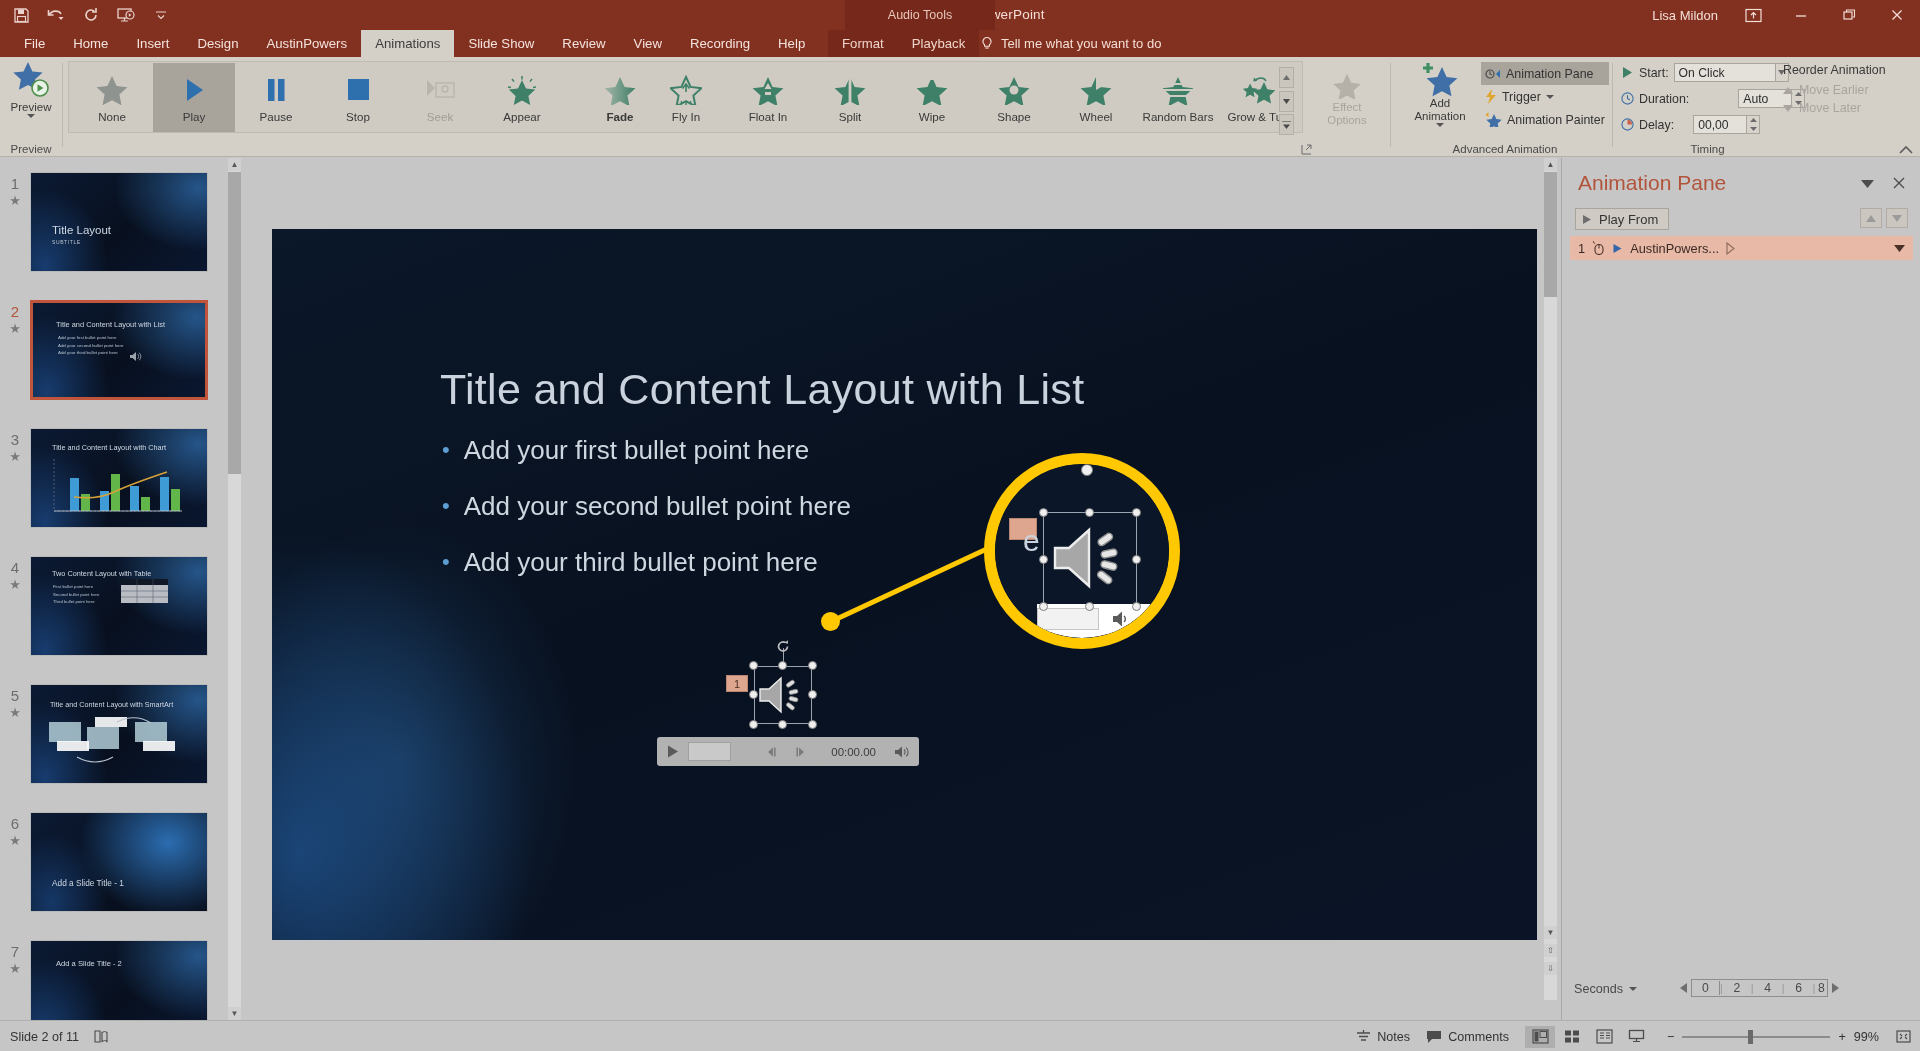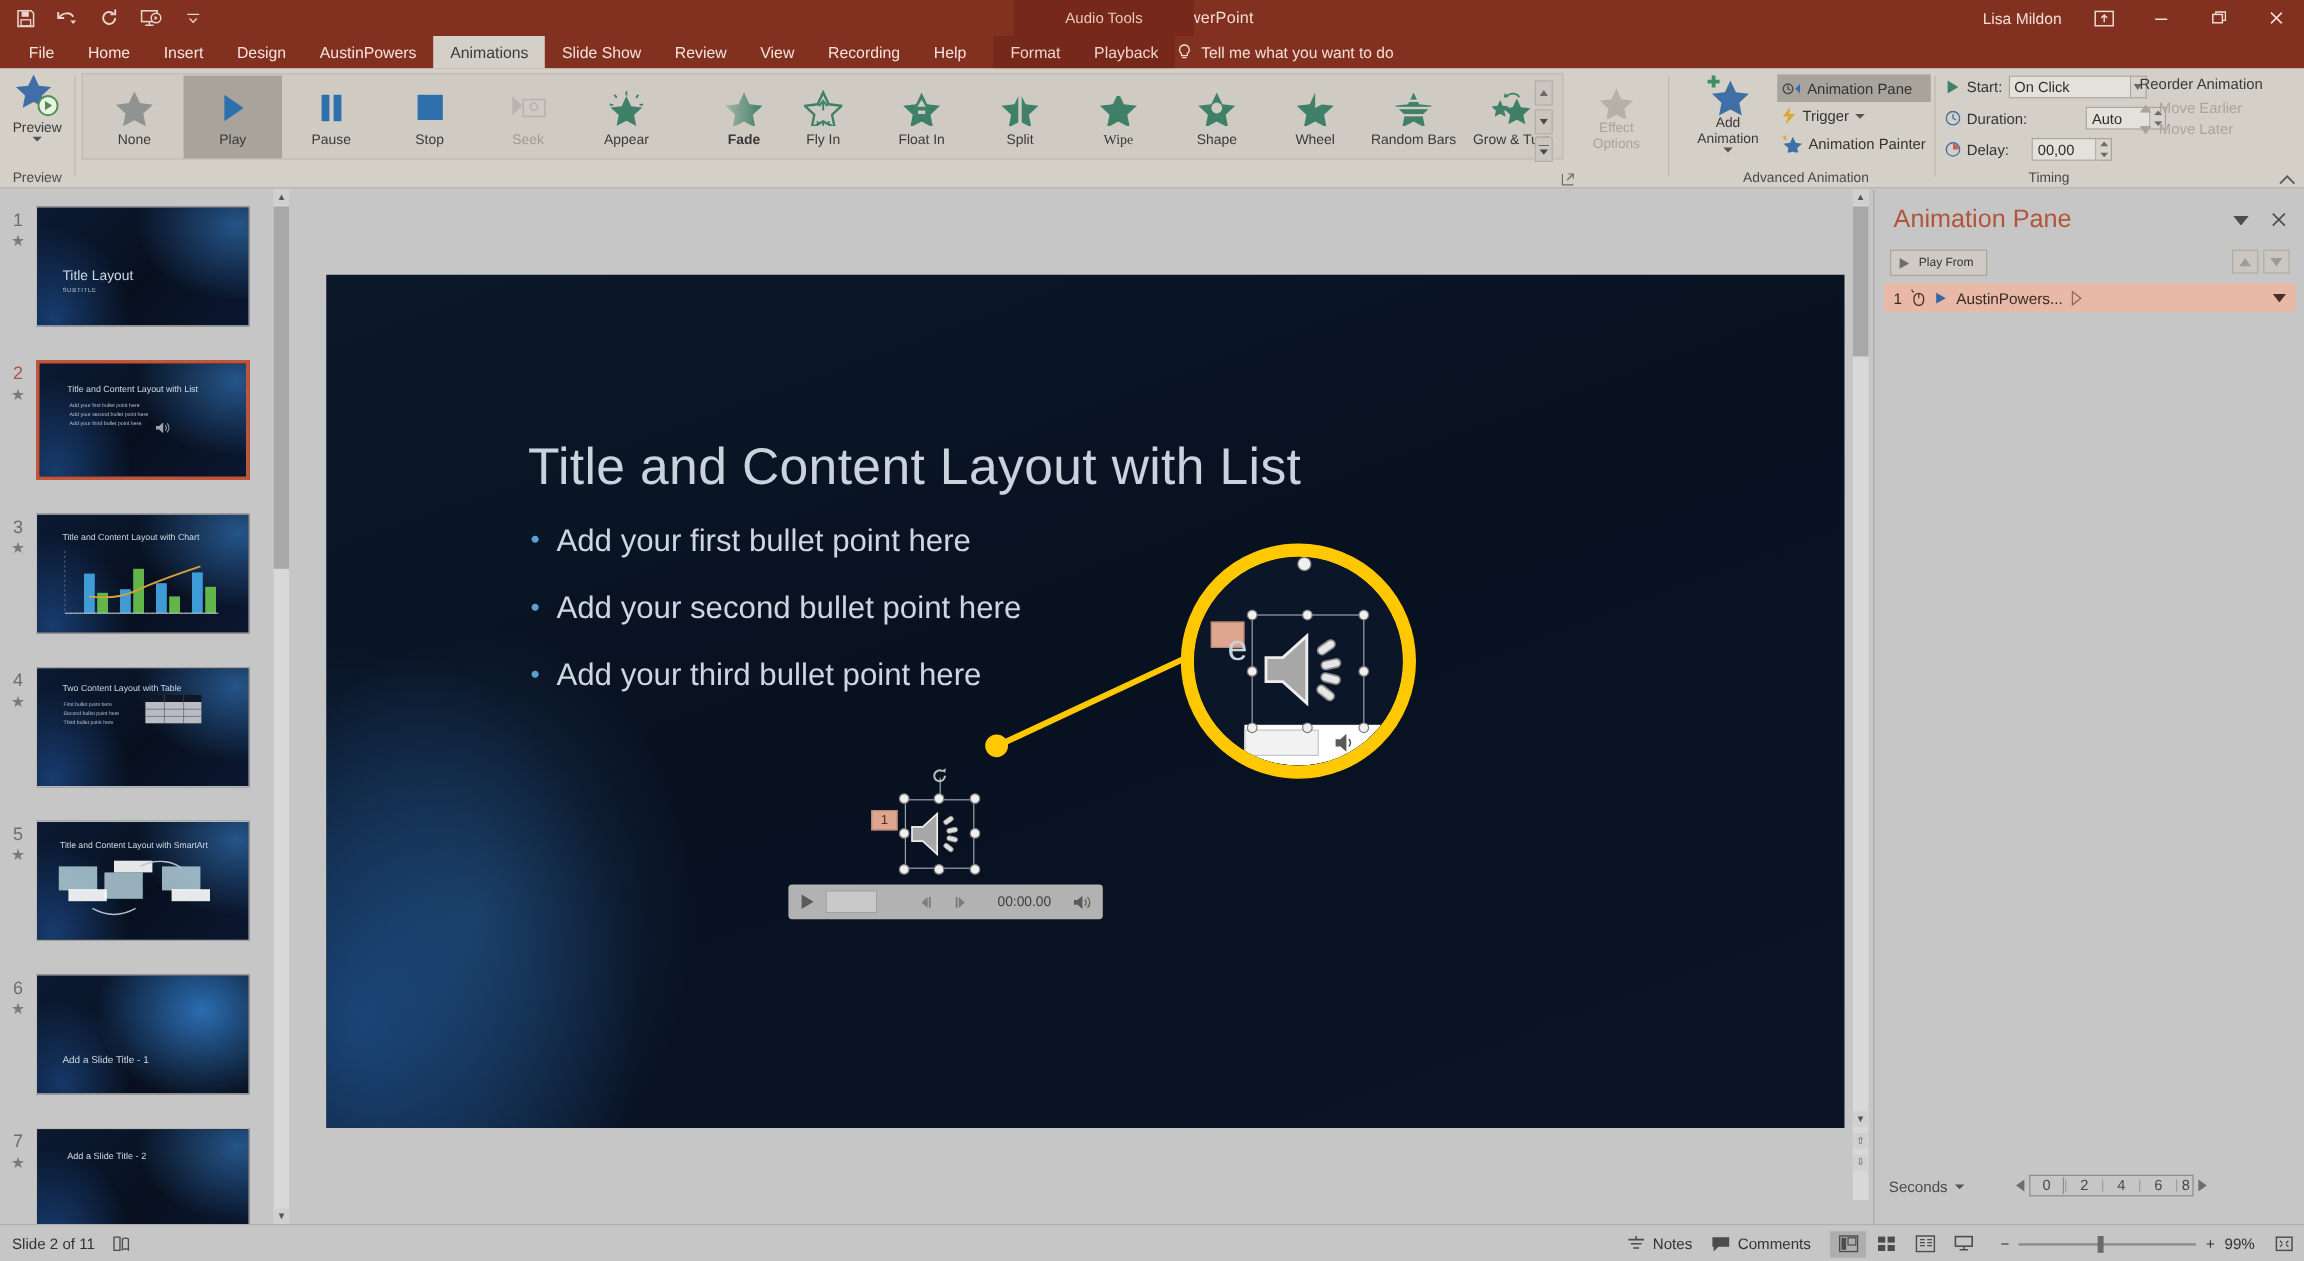--- a/index.html
+++ b/index.html
@@ -175,21 +175,21 @@
   .calloutdot{ position:absolute; width:19px; height:19px; border-radius:50%; background:#ffc800; }
 
   
   .animpane{ position:absolute; left:1561px; top:158px; width:359px; height:862px; background:#c6c6c6;
     border-left:1px solid #a9a9a9; }
   .ap-title{ position:absolute; left:16px; top:13px; font-size:21px; color:#b2543c; font-weight:400; }
   .ap-dd{ position:absolute; right:46px; top:22px; color:#4d4d4d; }
   .ap-close{ position:absolute; right:14px; top:18px; color:#4d4d4d; font-size:17px; }
   .ap-play{ position:absolute; left:13px; top:50px; height:22px; padding:0 10px 0 6px;
     background:#cfcbc4; border:1px solid #a9a59d; display:flex; align-items:center; gap:7px;
-    font-size:10px; color:#333; }
+    font-size:13px; color:#333; }
   .ap-updown{ position:absolute; right:12px; top:50px; display:flex; gap:4px; }
   .ap-ud{ width:22px; height:20px; background:#cbc7c0; border:1px solid #b0aca4;
     display:flex; align-items:center; justify-content:center; }
   .ap-item{ position:absolute; left:8px; top:78px; width:343px; height:24px; background:#e8b9a6;
     display:flex; align-items:center; gap:7px; padding:0 8px; font-size:12.8px; color:#3b2b25; }
   .ap-seconds{ position:absolute; left:12px; bottom:24px; display:flex; align-items:center; gap:6px;
     font-size:12.6px; color:#4a4a4a; }
   .ap-timeline{ position:absolute; left:118px; bottom:22px; width:222px; height:20px;
     display:flex; align-items:center; gap:3px; }
   .tlbox{ border:1px solid #8d8d8d; height:18px; display:flex; align-items:center; }
@@ -441,21 +441,21 @@
         <div class="galitem" style="left:740px;">
           <span class="galicon">
             <svg width="32" height="30" viewBox="0 0 32 30">
                 <path d="M16 2l4.6 9.9 10.8 1.3-8 7.4 2.1 10.7L16 26.2 6.5 31.3l2.1-10.7-8-7.4 10.8-1.3z" fill="#3f8068"></path>
                 <rect x="14.6" y="0" width="2.8" height="32" fill="#cfcbc3"></rect>
               </svg>
           </span>
           <span>Split</span>
         </div>
 
-        <div class="galitem" style="left:822px;font-family:Liberation Serif, serif;">
+        <div class="galitem" style="left:822px;">
           <span class="galicon">
             <svg width="32" height="30" viewBox="0 0 32 30">
                 <path d="M16 2l4.6 9.9 10.8 1.3-8 7.4 2.1 10.7L16 26.2 6.5 31.3l2.1-10.7-8-7.4 10.8-1.3z" fill="#3f8068"></path>
                 <rect x="0" y="0" width="32" height="5" fill="#cfcbc3"></rect>
               </svg>
           </span>
           <span>Wipe</span>
         </div>
 
         <div class="galitem" style="left:904px;">

